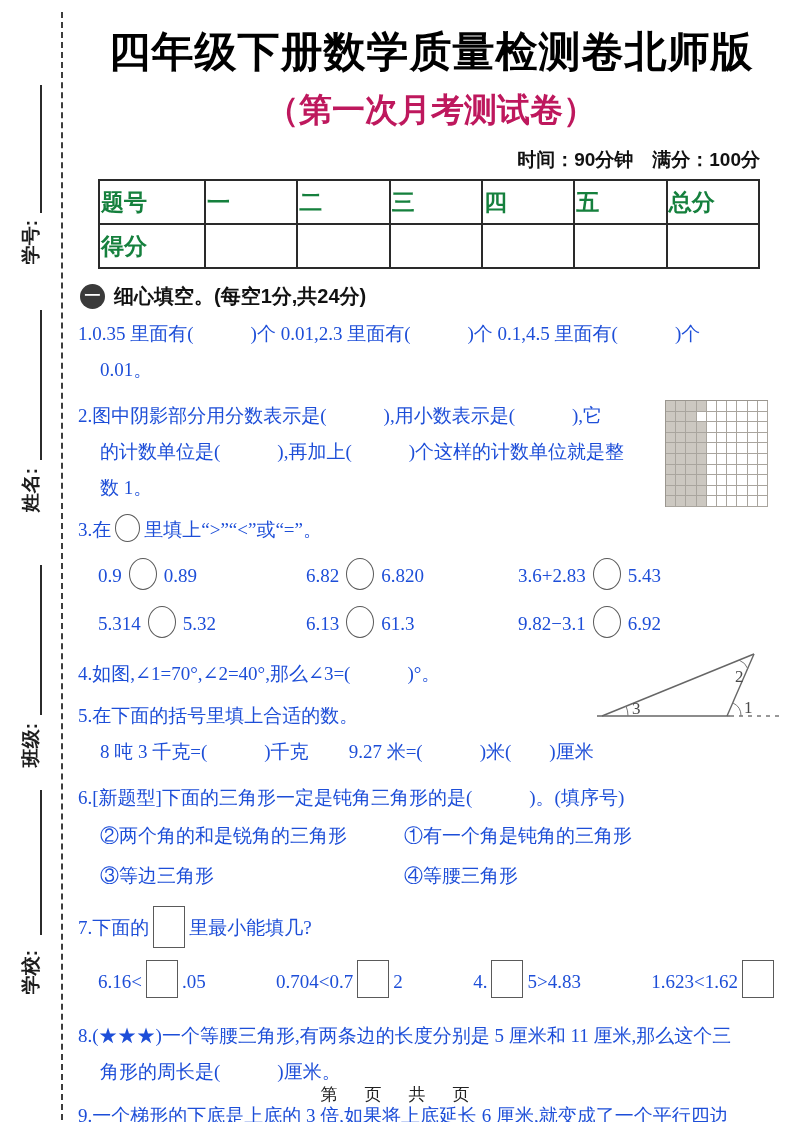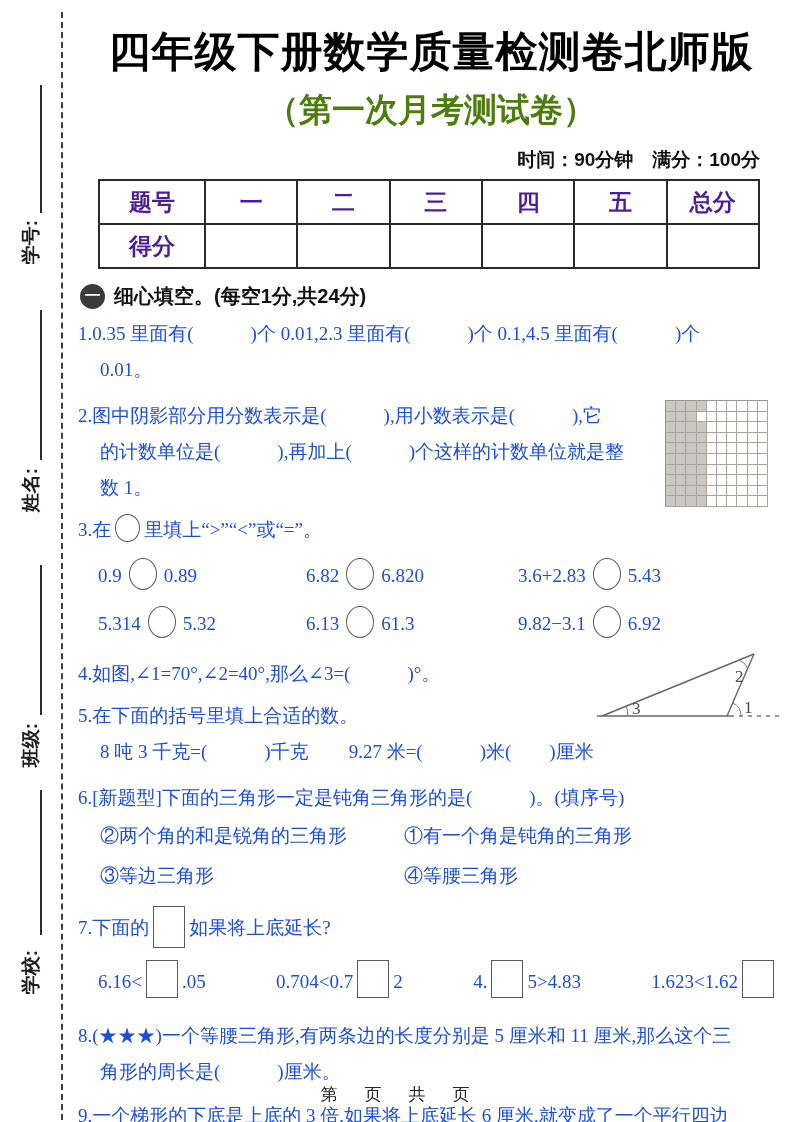--- a/index.html
+++ b/index.html
@@ -11,27 +11,27 @@
   .mline{position:absolute;left:40px;border-left:2px solid #2b2b2b;width:0;}
   .mlabel{position:absolute;left:-1px;width:64px;height:26px;line-height:26px;text-align:center;
           font-family:"Liberation Sans","DejaVu Sans",sans-serif;font-weight:bold;font-size:19px;
           color:#1d1d1d;transform:rotate(-90deg);}
 
   
   .content{position:absolute;left:78px;top:0;width:706px;}
   .title{margin:24px 0 0 0;text-align:center;font-family:"Liberation Sans","DejaVu Sans",sans-serif;
          font-weight:900;font-size:42px;color:#000;letter-spacing:1px;}
   .subtitle{margin:8px 0 0 0;text-align:center;font-family:"Liberation Sans","DejaVu Sans",sans-serif;
-            font-weight:900;font-size:33px;color:#4d7c0f;}
+            font-weight:900;font-size:33px;color:#be185d;}
   .meta{margin:14px 24px 2px 0;text-align:right;font-family:"Liberation Sans","DejaVu Sans",sans-serif;
         font-weight:bold;font-size:19px;color:#111;}
 
   table.score{border-collapse:collapse;margin:6px 0 0 20px;width:662px;table-layout:fixed;}
-  table.score td{border:2px solid #2a2a2a;height:40px;text-align:center;vertical-align:middle;
-        font-family:"Liberation Sans","DejaVu Sans",sans-serif;font-weight:bold;font-size:23px;color:#4c1d95;}
+  table.score td{border:2px solid #2a2a2a;height:40px;vertical-align:middle;
+        font-family:"Liberation Sans","DejaVu Sans",sans-serif;font-weight:bold;font-size:23px;color:#15803d;}
   table.score col.c0{width:106px;}
 
   .section-hd{display:flex;align-items:center;gap:9px;margin:14px 0 0 2px;
       font-family:"Liberation Sans","DejaVu Sans",sans-serif;font-weight:bold;font-size:20px;color:#111;}
   .sec-circle{flex:0 0 auto;width:25px;height:25px;border-radius:50%;background:#3a3a3a;color:#fff;
       display:flex;align-items:center;justify-content:center;font-size:16px;font-weight:bold;}
 
   .q{font-size:19px;line-height:36px;color:#1d4ed8;}
   .q .cont{padding-left:22px;}
   .mt6{margin-top:6px}.mt8{margin-top:8px}.mt10{margin-top:10px}.mt12{margin-top:12px}.mt14{margin-top:14px}
@@ -288,21 +288,21 @@
       <div class="q6-opts">
         <span>②两个角的和是锐角的三角形</span>
         <span>①有一个角是钝角的三角形</span>
         <span>③等边三角形</span>
         <span>④等腰三角形</span>
       </div>
     </div>
 
     <div class="q mt12">
       <div>
-        <span>7.下面的</span><span class="sq big"></span><span>如果将上底延长?</span>
+        <span>7.下面的</span><span class="sq big"></span><span>里最小能填几?</span>
       </div>
       <div class="q7-items">
         <span><span>6.16&lt;</span><span class="sq"></span><span>.05</span></span>
         <span><span>0.704&lt;0.7</span><span class="sq"></span><span>2</span></span>
         <span><span>4.</span><span class="sq"></span><span>5&gt;4.83</span></span>
         <span><span>1.623&lt;1.62</span><span class="sq"></span><span></span></span>
       </div>
     </div>
 
     <div class="q mt14">

